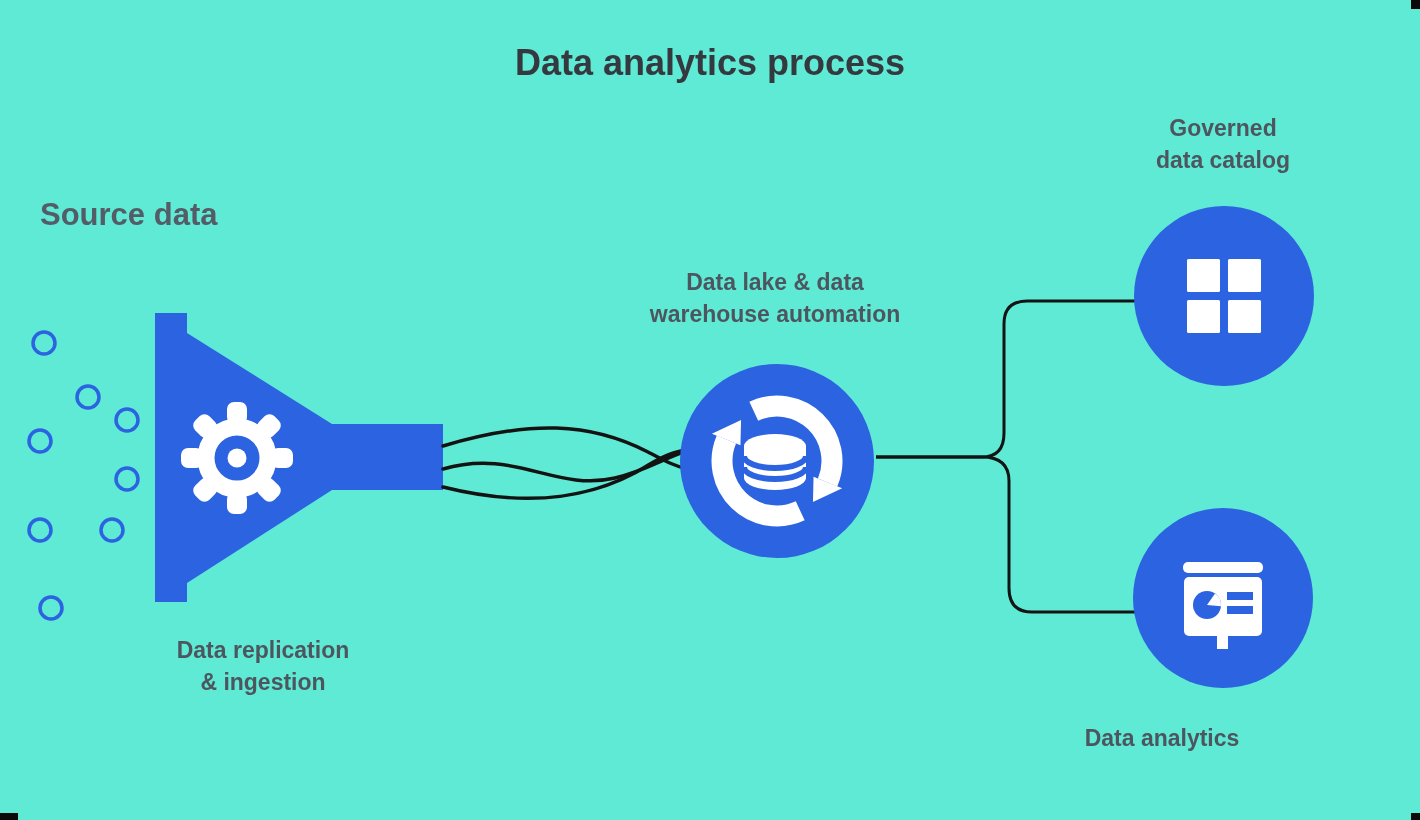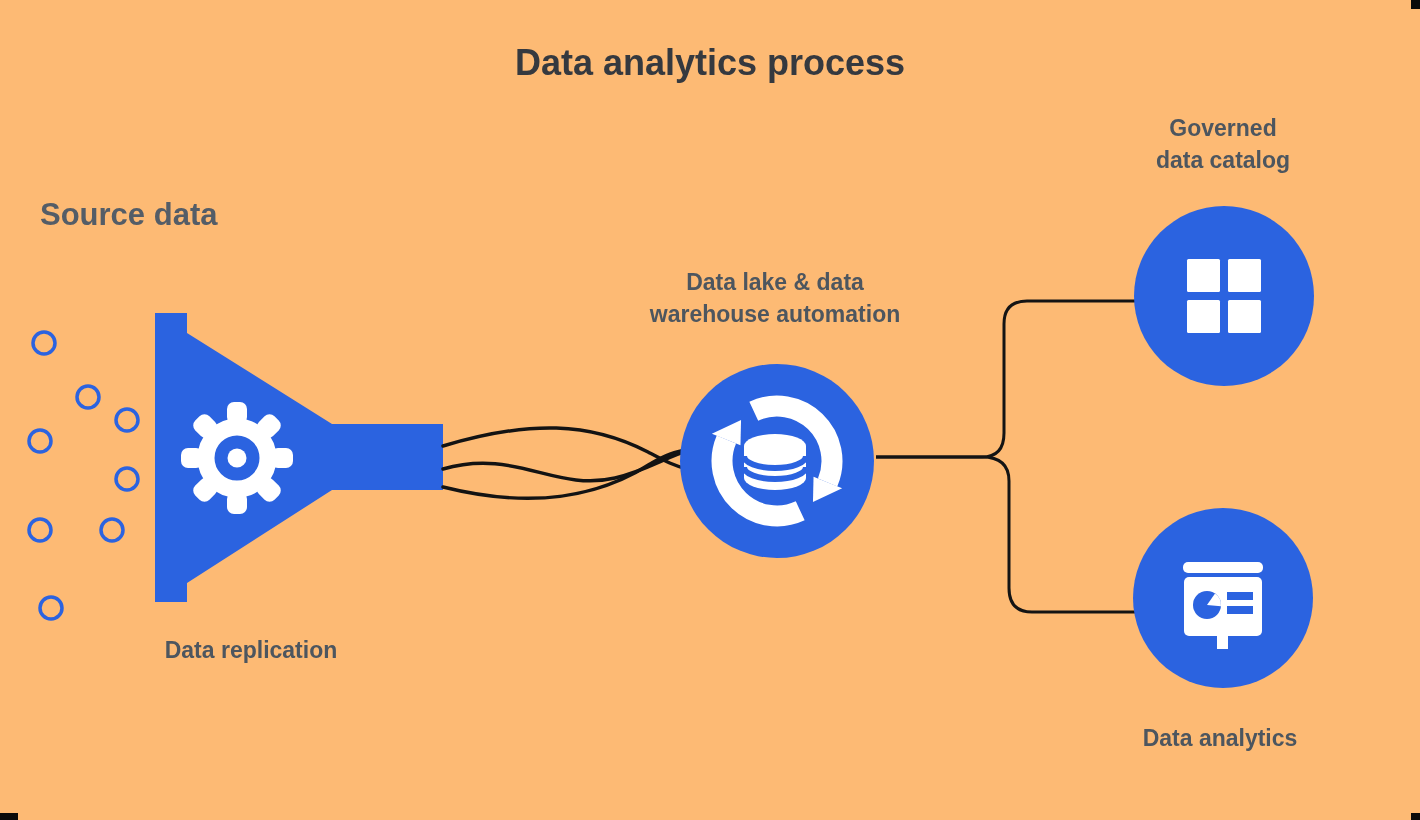--- a/index.html
+++ b/index.html
@@ -1,33 +1,33 @@
 <!DOCTYPE html>
 <html><head>
 <meta charset="utf-8">
 <style>
   html,body{margin:0;padding:0;}
   .canvas{
     position:relative;width:1420px;height:820px;overflow:hidden;
-    background:#fdba74;
+    background:#5eead4;
     font-family:"Liberation Sans", sans-serif;
   }
   .canvas svg{position:absolute;left:0;top:0;}
   .page-title{
     position:absolute;left:0;top:42px;width:100%;margin:0;
     text-align:center;font-size:36px;font-weight:700;color:#35393f;
   }
   .label{position:absolute;font-weight:700;color:#4d565f;}
   .label-source{left:40px;top:197px;font-size:31px;color:#545d67;}
   .node-label{font-size:23px;line-height:32px;text-align:center;width:300px;}
   .node-label span{display:block;}
-  .lbl-replication{left:101px;top:634px;}
+  .lbl-replication{left:113px;top:634px;}
   .lbl-warehouse{left:625px;top:266px;}
   .lbl-catalog{left:1073px;top:112px;}
-  .lbl-analytics{left:1070px;top:722px;}
+  .lbl-analytics{left:1012px;top:722px;}
 </style>
 </head>
 <body>
 
 <div class="canvas">
 
   <svg width="1420" height="820" viewBox="0 0 1420 820">
 
     <g fill="#0a0a0a">
       <rect x="1411" y="0" width="9" height="9"></rect>
@@ -116,20 +116,21 @@
       </g>
     </g>
   </svg>
 
   <h1 class="page-title">Data analytics process</h1>
 
   <div class="label label-source">Source data</div>
 
   <div class="label node-label lbl-replication">
     <span>Data replication</span>
+    <span>&amp; ingestion</span>
   </div>
 
   <div class="label node-label lbl-catalog">
     <span>Governed</span>
     <span>data catalog</span>
   </div>
 
   <div class="label node-label lbl-warehouse">
     <span>Data lake &amp; data</span>
     <span>warehouse automation</span>

